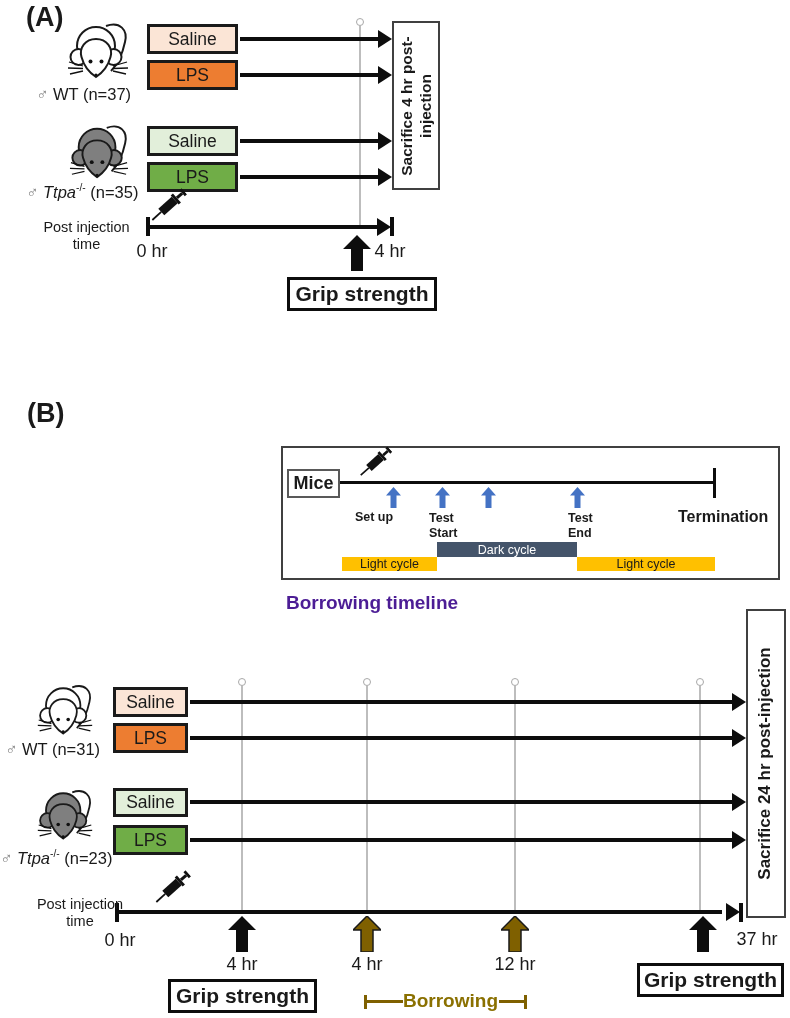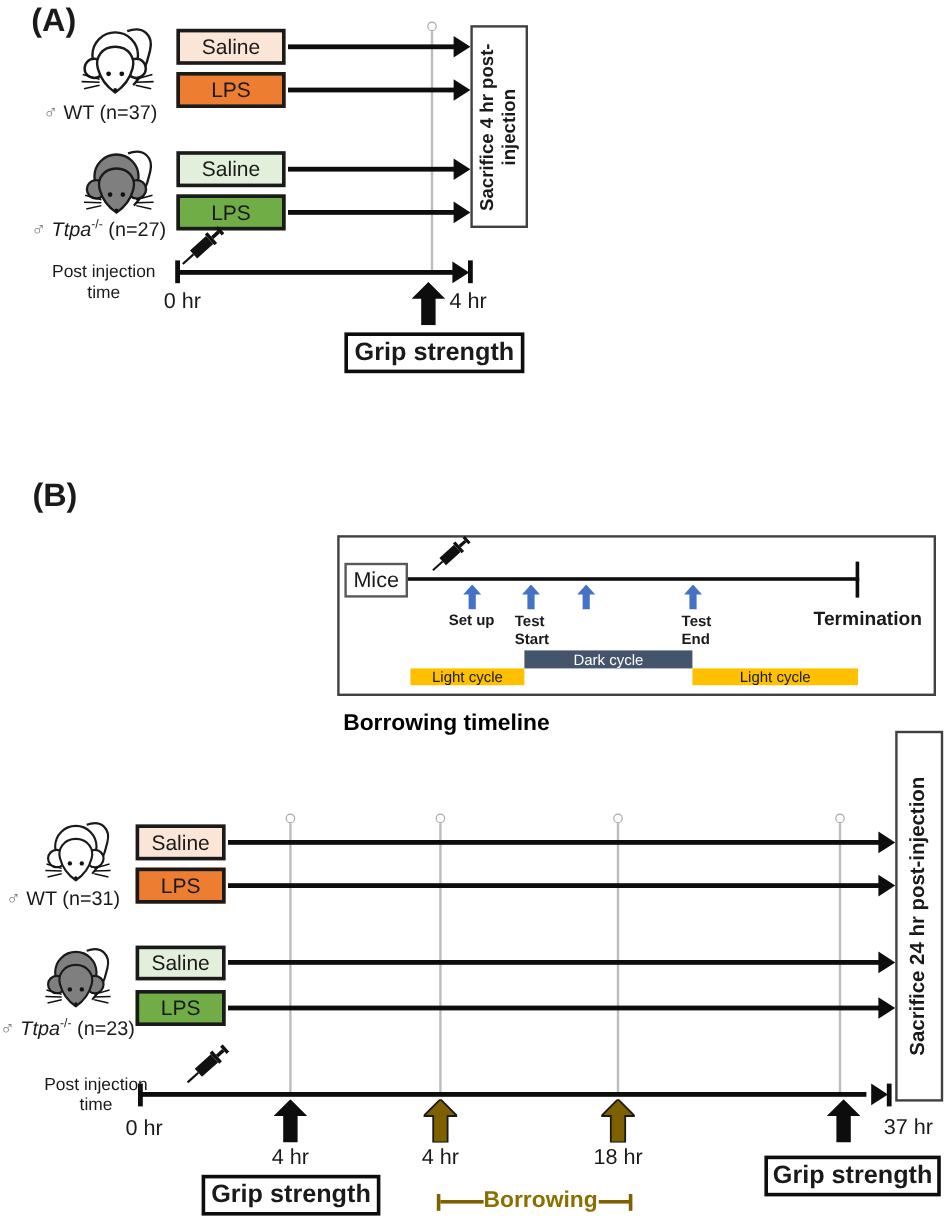--- a/index.html
+++ b/index.html
@@ -21,21 +21,21 @@
   .glabel .sym{color:#7f7f7f}
   .glabel i{}
   sup{font-size:0.62em;vertical-align:super}
   .time{position:absolute;font-size:18px;text-align:center;white-space:nowrap}
   .axis-label{position:absolute;font-size:14.5px;text-align:center;line-height:1.15}
   .slabel{position:absolute;font-weight:bold;font-size:12.5px;text-align:center;line-height:1.2;white-space:nowrap}
   .cycle{position:absolute;display:flex;align-items:center;justify-content:center;font-size:12.5px}
   .uparrow{position:absolute}
   .syr{position:absolute}
   .inset-box{position:absolute;border:2px solid #404040;background:#fff}
-  .mice-box{position:absolute;border:2px solid #595959;background:#fff;display:flex;align-items:center;justify-content:center;font-weight:normal;font-size:18px}
+  .mice-box{position:absolute;border:2px solid #595959;background:#fff;display:flex;align-items:center;justify-content:center;font-weight:bold;font-size:18px}
   .caption{position:absolute;font-weight:bold;font-size:19px;white-space:nowrap}
   .bbar{position:absolute;height:3px}
   .btick{position:absolute;width:3px}
   .mouse{position:absolute}
 </style>
 </head>
 <body>
 
 <svg width="0" height="0" style="position:absolute">
   <defs>
@@ -72,21 +72,21 @@
     <use href="#mouse-shape"></use>
   </svg>
 <div class="glabel" style="left:36px;top:85px;width:112px"><span class="sym">♂</span> <span>WT</span> <span>(n=37)</span></div>
 
 <div class="tbox" style="left: 147px; top: 24px; width: 91px; height: 30px; background: rgb(251, 229, 214);">Saline</div>
 <div class="tbox" style="left: 147px; top: 60px; width: 91px; height: 30px; background: rgb(237, 125, 49);">LPS</div>
 
 <svg class="mouse" style="left: 68px; top: 122px; color: rgb(127, 127, 127);" width="62" height="60" viewBox="0 0 64 62">
     <use href="#mouse-shape"></use>
   </svg>
-<div class="glabel" style="left:26px;top:182px;width:122px"><span class="sym">♂</span> <i>Ttpa</i><sup>-/-</sup> <span>(n=27)</span></div>
+<div class="glabel" style="left:26px;top:182px;width:122px"><span class="sym">♂</span> <i>Ttpa</i><sup>-/-</sup> <span>(n=35)</span></div>
 
 <div class="tbox" style="left: 147px; top: 126px; width: 91px; height: 30px; background: rgb(226, 239, 218);">Saline</div>
 <div class="tbox" style="left: 147px; top: 162px; width: 91px; height: 30px; background: rgb(112, 173, 71);">LPS</div>
 
 <div class="vcirc" style="left:356px;top:18px"></div>
 <div class="vline" style="left:359px;top:26px;height:201px"></div>
 
 <div class="harrow" style="left:240px;top:39px;width:152px">
     <i class="sh" style="right:10px"></i>
     <i class="hd" style="right:0"></i>
@@ -145,36 +145,36 @@
 <svg class="uparrow" style="left:434.5px;top:487px" width="15" height="21" viewBox="0 0 15 21">
     <use href="#bluearrow-shape" fill="#4472C4"></use>
   </svg>
 <svg class="uparrow" style="left:480.5px;top:487px" width="15" height="21" viewBox="0 0 15 21">
     <use href="#bluearrow-shape" fill="#4472C4"></use>
   </svg>
 <svg class="uparrow" style="left:569.5px;top:487px" width="15" height="21" viewBox="0 0 15 21">
     <use href="#bluearrow-shape" fill="#4472C4"></use>
   </svg>
 
-<div class="slabel" style="left:366px;top:510px;width:54px">Set up</div>
+<div class="slabel" style="left:347px;top:510px;width:54px">Set up</div>
 <div class="slabel" style="left:421px;top:511px;width:44px;text-align:left;padding-left:8px">
     <div>Test</div>
     <div>Start</div>
   </div>
 <div class="slabel" style="left:558px;top:511px;width:44px;text-align:left;padding-left:10px">
     <div>Test</div>
     <div>End</div>
   </div>
 <div class="slabel" style="left:678px;top:507px;width:84px;font-size:16px">Termination</div>
 
 <div class="cycle" style="left: 437px; top: 542px; width: 140px; height: 15px; color: rgb(255, 255, 255); background: rgb(68, 84, 106);">Dark cycle</div>
 <div class="cycle" style="left: 342px; top: 557px; width: 95px; height: 14px; background: rgb(255, 192, 0);">Light cycle</div>
 <div class="cycle" style="left: 577px; top: 557px; width: 138px; height: 14px; background: rgb(255, 192, 0);">Light cycle</div>
 
-<div class="caption" style="left: 286px; top: 592px; color: #000000;">Borrowing timeline</div>
+<div class="caption" style="left: 286px; top: 592px; color: #4c1d95;">Borrowing timeline</div>
 
 <div class="vcirc" style="left:238px;top:678px"></div>
 <div class="vline" style="left:241px;top:686px;height:226px"></div>
 <div class="vcirc" style="left:363px;top:678px"></div>
 <div class="vline" style="left:366px;top:686px;height:226px"></div>
 <div class="vcirc" style="left:511px;top:678px"></div>
 <div class="vline" style="left:514px;top:686px;height:226px"></div>
 <div class="vcirc" style="left:696px;top:678px"></div>
 <div class="vline" style="left:699px;top:686px;height:226px"></div>
 
@@ -238,21 +238,21 @@
   </svg>
 <svg class="uparrow" style="left:501px;top:916px" width="28" height="36" viewBox="0 0 28 36">
     <use href="#uparrow-shape" stroke="#1a1a1a" stroke-width="1.5" fill="#7F6000"></use>
   </svg>
 <svg class="uparrow" style="left:689px;top:916px" width="28" height="36" viewBox="0 0 28 36">
     <use href="#uparrow-shape" fill="#0d0d0d"></use>
   </svg>
 
 <div class="time" style="left:212px;top:954px;width:60px">4 hr</div>
 <div class="time" style="left:337px;top:954px;width:60px">4 hr</div>
-<div class="time" style="left:485px;top:954px;width:60px">18 hr</div>
+<div class="time" style="left:485px;top:954px;width:60px">12 hr</div>
 <div class="time" style="left:727px;top:929px;width:60px">37 hr</div>
 
 <div class="grip" style="left:168px;top:979px;width:149px;height:34px">Grip strength</div>
 <div class="grip" style="left:637px;top:963px;width:147px;height:34px">Grip strength</div>
 
 <div class="btick" style="left: 364px; top: 995px; height: 14px; background: rgb(127, 96, 0);"></div>
 <div class="bbar" style="left: 367px; top: 1000px; width: 36px; background: rgb(127, 96, 0);"></div>
 <div class="caption" style="left: 403px; top: 990px; color: rgb(138, 112, 0);">Borrowing</div>
 <div class="bbar" style="left: 499px; top: 1000px; width: 26px; background: rgb(127, 96, 0);"></div>
 <div class="btick" style="left: 524px; top: 995px; height: 14px; background: rgb(127, 96, 0);"></div>

